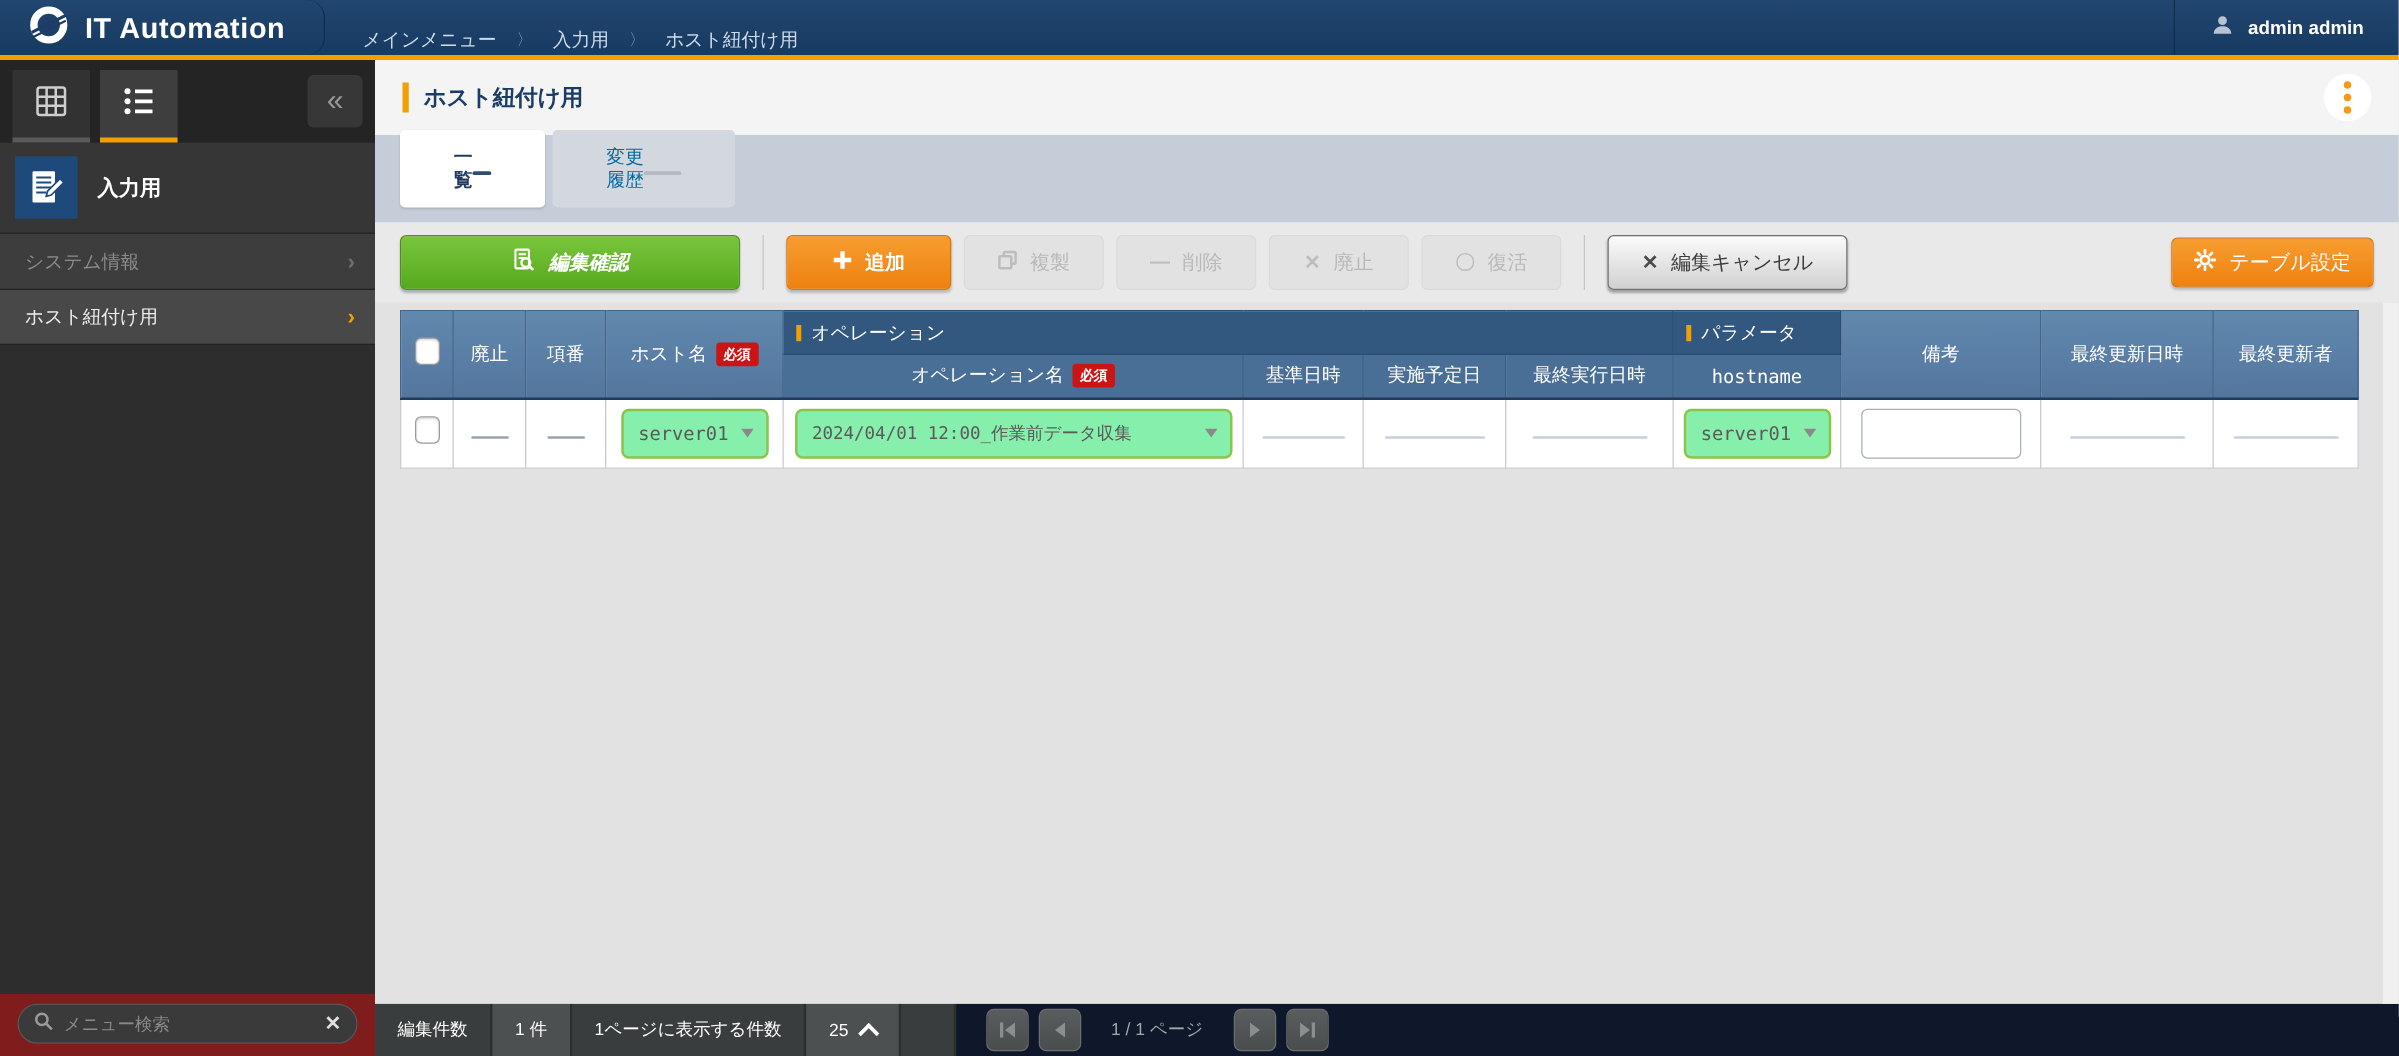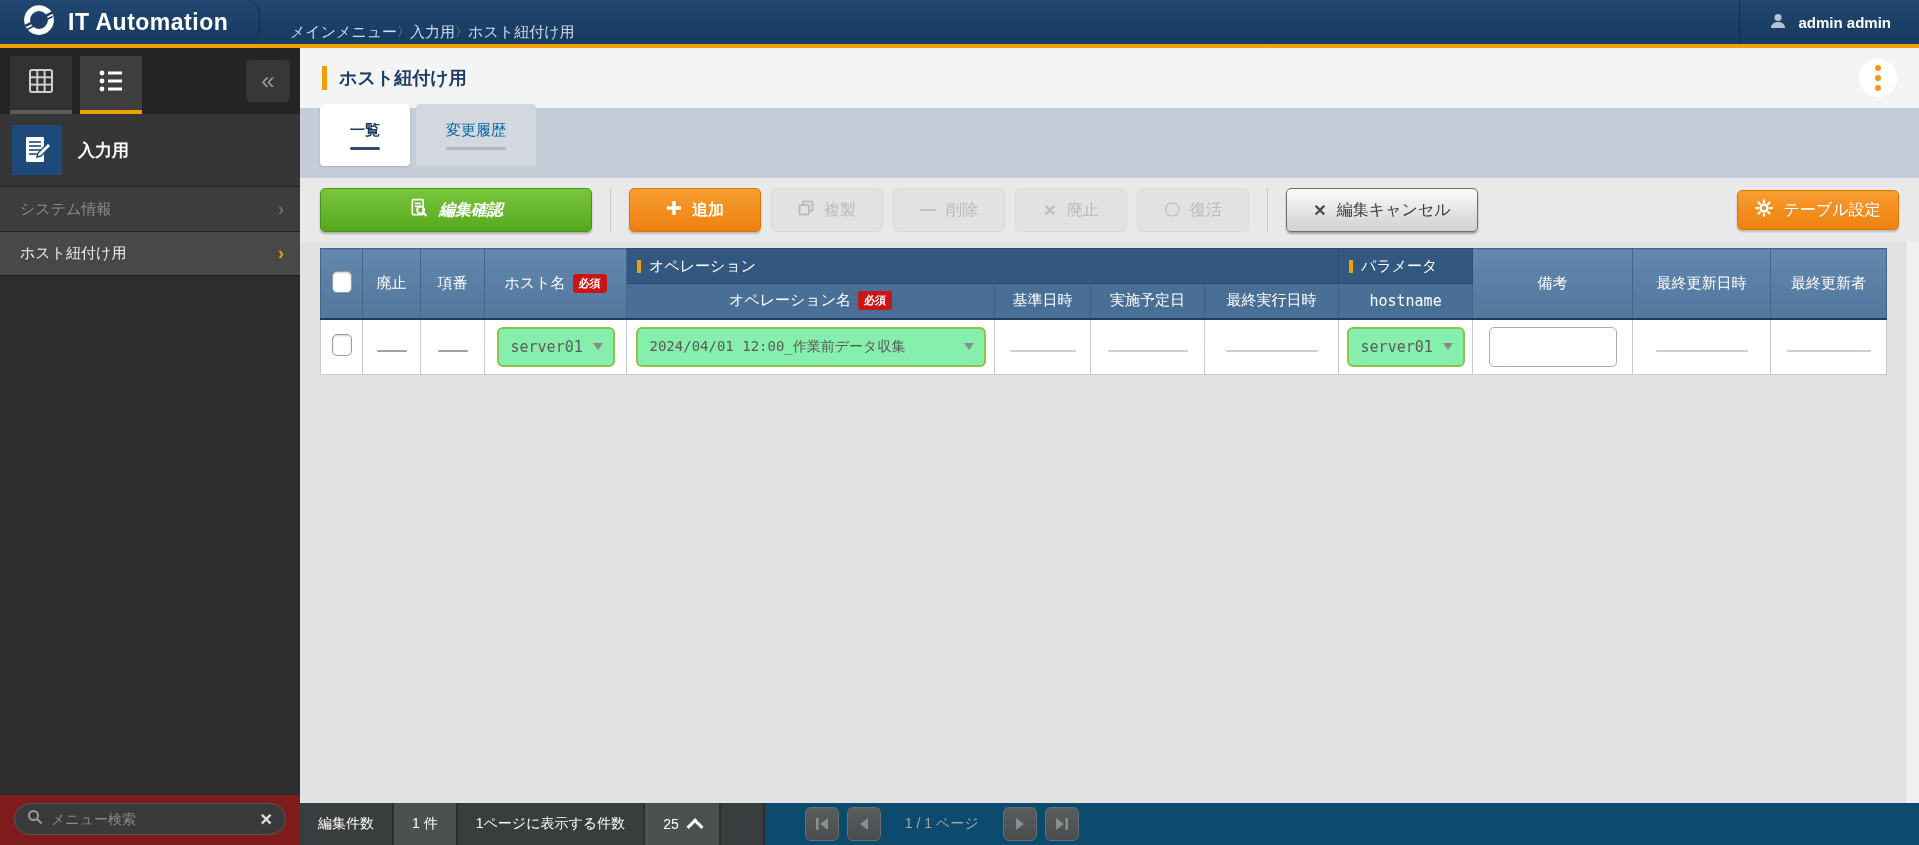--- a/index.html
+++ b/index.html
@@ -4,21 +4,21 @@
 <style>
   * { margin:0; padding:0; box-sizing:border-box; }
   html,body { width:1919px; height:845px; }
   body { font-family:"Liberation Sans",sans-serif; overflow:hidden; background:#e3e3e3; }
   .screen { width:1919px; height:845px; display:flex; flex-direction:column; }
 
   
   .topbar { height:48px; flex:0 0 48px; background:linear-gradient(#21466f,#173a61); border-bottom:4px solid #f0a000; display:flex; align-items:stretch; color:#fff; }
   .logo-area { width:260px; display:flex; align-items:center; gap:12px; padding:0 0 0 22px; border-right:1px solid #102e4e;border-radius:14px; }
   .logo-title { font-size:23px; font-weight:bold; letter-spacing:.5px; }
-  .crumbs { display:flex; align-items:center; padding-left:30px; font-size:15px; color:#cfdcec;margin-top:20px; }
+  .crumbs { display:flex; align-items:center; gap:16px; padding-left:30px; font-size:15px; color:#cfdcec;margin-top:20px; }
   .crumb-sep { color:#7e97b5; font-size:13px; }
   .topbar-right { margin-left:auto; display:flex; align-items:stretch; }
   .top-cell { display:flex; align-items:center; gap:10px; padding:0 28px; border-left:1px solid #102e4e; font-size:15px; font-weight:bold; }
 
   
   .body-row { flex:1; display:flex; min-height:0; }
   .sidebar { width:300px; flex:0 0 300px; background:#2d2d2d; display:flex; flex-direction:column; }
   .side-tabs { height:66px; background:#242424; display:flex; align-items:flex-end; padding:8px 10px 0 10px; position:relative; }
   .side-tab { width:62px; height:58px; background:#323232; margin-right:8px; display:flex; align-items:center; justify-content:center; border-bottom:4px solid #5a5a5a; cursor:pointer; }
   .side-tab.active { background:#3e3e3e; border-bottom-color:#f0a000; }
@@ -40,21 +40,21 @@
 
   
   .main { flex:1; display:flex; flex-direction:column; min-width:0; }
   .title-bar { height:60px; flex:0 0 60px; background:#f4f4f4; display:flex; align-items:center; padding:0 22px; }
   .title-accent { width:5px; height:24px; background:#f0a000; margin-right:12px; }
   .page-title { font-size:18px; font-weight:bold; color:#1b3c66; }
   .kebab { margin-left:auto; width:38px; height:38px; border-radius:50%; background:#fff; display:flex; flex-direction:column; align-items:center; justify-content:center; gap:4px; cursor:pointer; }
   .kebab i { width:6px; height:6px; border-radius:50%; background:#f59a16; }
 
   .tab-band { height:70px; flex:0 0 70px; background:#c5cdd8; display:flex; align-items:flex-end; padding:0 0 12px 20px; gap:6px; }
-  .tab { height:62px; border-radius:4px; display:flex; flex-direction:column; align-items:center; justify-content:center; padding:0 30px; font-size:15px; cursor:pointer; }
+  .tab { height:62px; border-radius:4px; display:flex; flex-direction:row; align-items:center; justify-content:center; padding:0 43px; font-size:15px; cursor:pointer; }
   .tab .tab-line { height:3px; width:100%; margin-top:7px; border-radius:2px; }
   .tab.active { background:#fff; color:#1e3a5f; font-weight:bold; box-shadow:0 1px 2px rgba(0,0,0,.15); }
   .tab.active .tab-line { background:#2e4d72; }
   .tab.inactive { background:#d3d8df; color:#0369a1; }
   .tab.inactive .tab-line { background:#b3bac2; }
 
   .toolbar { height:64px; flex:0 0 64px; background:#e9e9e9; display:flex; align-items:center; padding:0 20px; gap:10px; }
   .btn { height:44px; border-radius:5px; display:inline-flex; align-items:center; justify-content:center; gap:10px; font-size:16px; cursor:pointer; font-family:"Liberation Sans",sans-serif; }
   .btn-green { width:272px; background:linear-gradient(#79c63d,#57a81e); border:1px solid #4a9317; color:#fff; font-weight:bold; box-shadow:0 2px 2px rgba(0,0,0,.25);font-style:italic; }
   .btn-orange { width:132px; background:linear-gradient(#f79d30,#ee8110); border:1px solid #d9760e; color:#fff; font-weight:bold; box-shadow:0 2px 2px rgba(0,0,0,.2); }
@@ -86,21 +86,21 @@
   .sel-arrow { width:0; height:0; border-left:5px solid transparent; border-right:5px solid transparent; border-top:7px solid #8a8a8a; flex:0 0 auto; }
   .sel-text { overflow:hidden; white-space:nowrap; text-align:left; }
   .remarks-input { width:128px; height:40px; border:1px solid #a8aeb6; border-radius:5px; background:#fff; outline:none; padding:0 8px; font-size:14px; }
 
   
   .footer-bar { height:42px; flex:0 0 42px; background:#3a3d3d; display:flex; align-items:stretch; color:#fff; font-size:14px; }
   .fseg { display:flex; align-items:center; padding:0 18px; border-right:2px solid #2c2f2f; }
   .fseg.dark { background:#3a3d3d; }
   .fseg.light { background:#4d5050; }
   .fgap { width:44px; background:#3a3d3d; border-right:2px solid #2c2f2f; }
-  .pagi { flex:1; background:#0c4a6e; display:flex; align-items:center; gap:8px; padding-left:40px; }
+  .pagi { flex:1; background:#0f172a; display:flex; align-items:center; gap:8px; padding-left:24px; }
   .pg-btn { width:34px; height:34px; border-radius:6px; background:linear-gradient(#5a5d5d,#4a4d4d); border:1px solid #6b6e6e; display:flex; align-items:center; justify-content:center; cursor:pointer; }
   .pg-info { color:#a3a7a7; margin:0 16px; }
   .chev-up { width:12px; height:12px; border-left:3px solid #fff; border-top:3px solid #fff; transform:rotate(45deg) translate(2px,2px); display:inline-block; margin-left:10px; }
 </style>
 </head>
 <body>
 
 <div class="screen">
 
   <header class="topbar">

